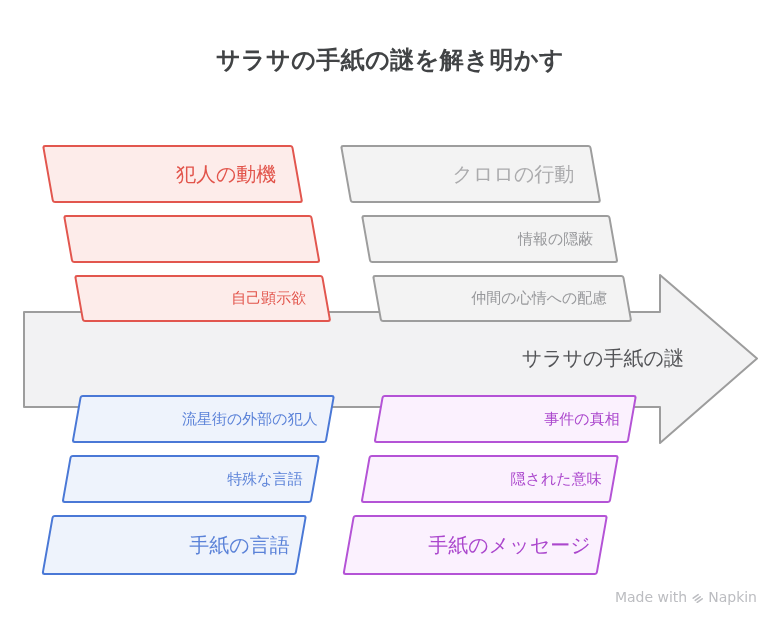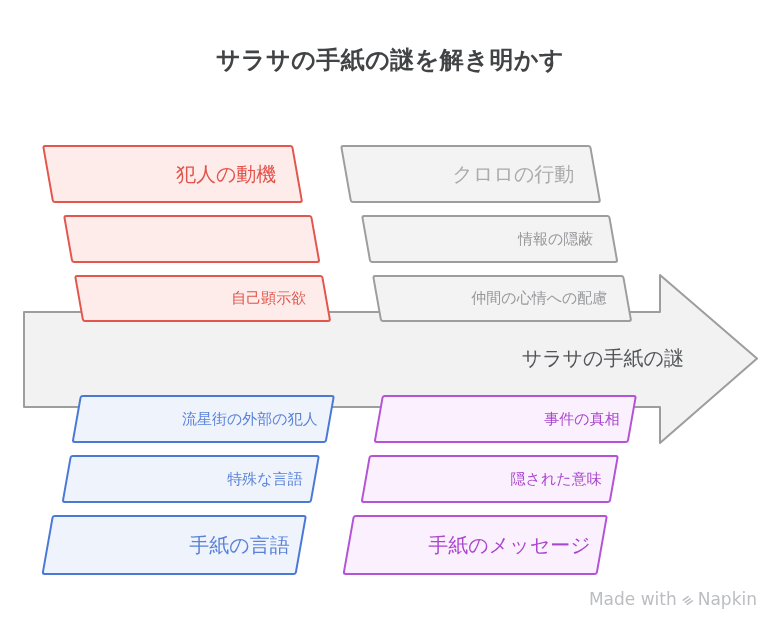--- a/index.html
+++ b/index.html
@@ -80,21 +80,21 @@
   .b3 { left: 52px;  top: 515px; width: 255px; height: 60px; }
   
   .m1 { left: 382px; top: 395px; width: 255px; height: 48px; }
   .m2 { left: 369px; top: 455px; width: 250px; height: 48px; }
   .m3 { left: 353px; top: 515px; width: 255px; height: 60px; }
 
   .footer {
     position: absolute;
     right: 23px; top: 589px;
     display: flex; align-items: center; gap: 4px;
-    font-size: 17px;
+    font-size: 14px;
     color: #bcbdc1;
     text-decoration: none;
     cursor: pointer;
   }
   .footer svg { display: block; }
 </style>
 </head>
 <body>
 
 <div class="stage">

